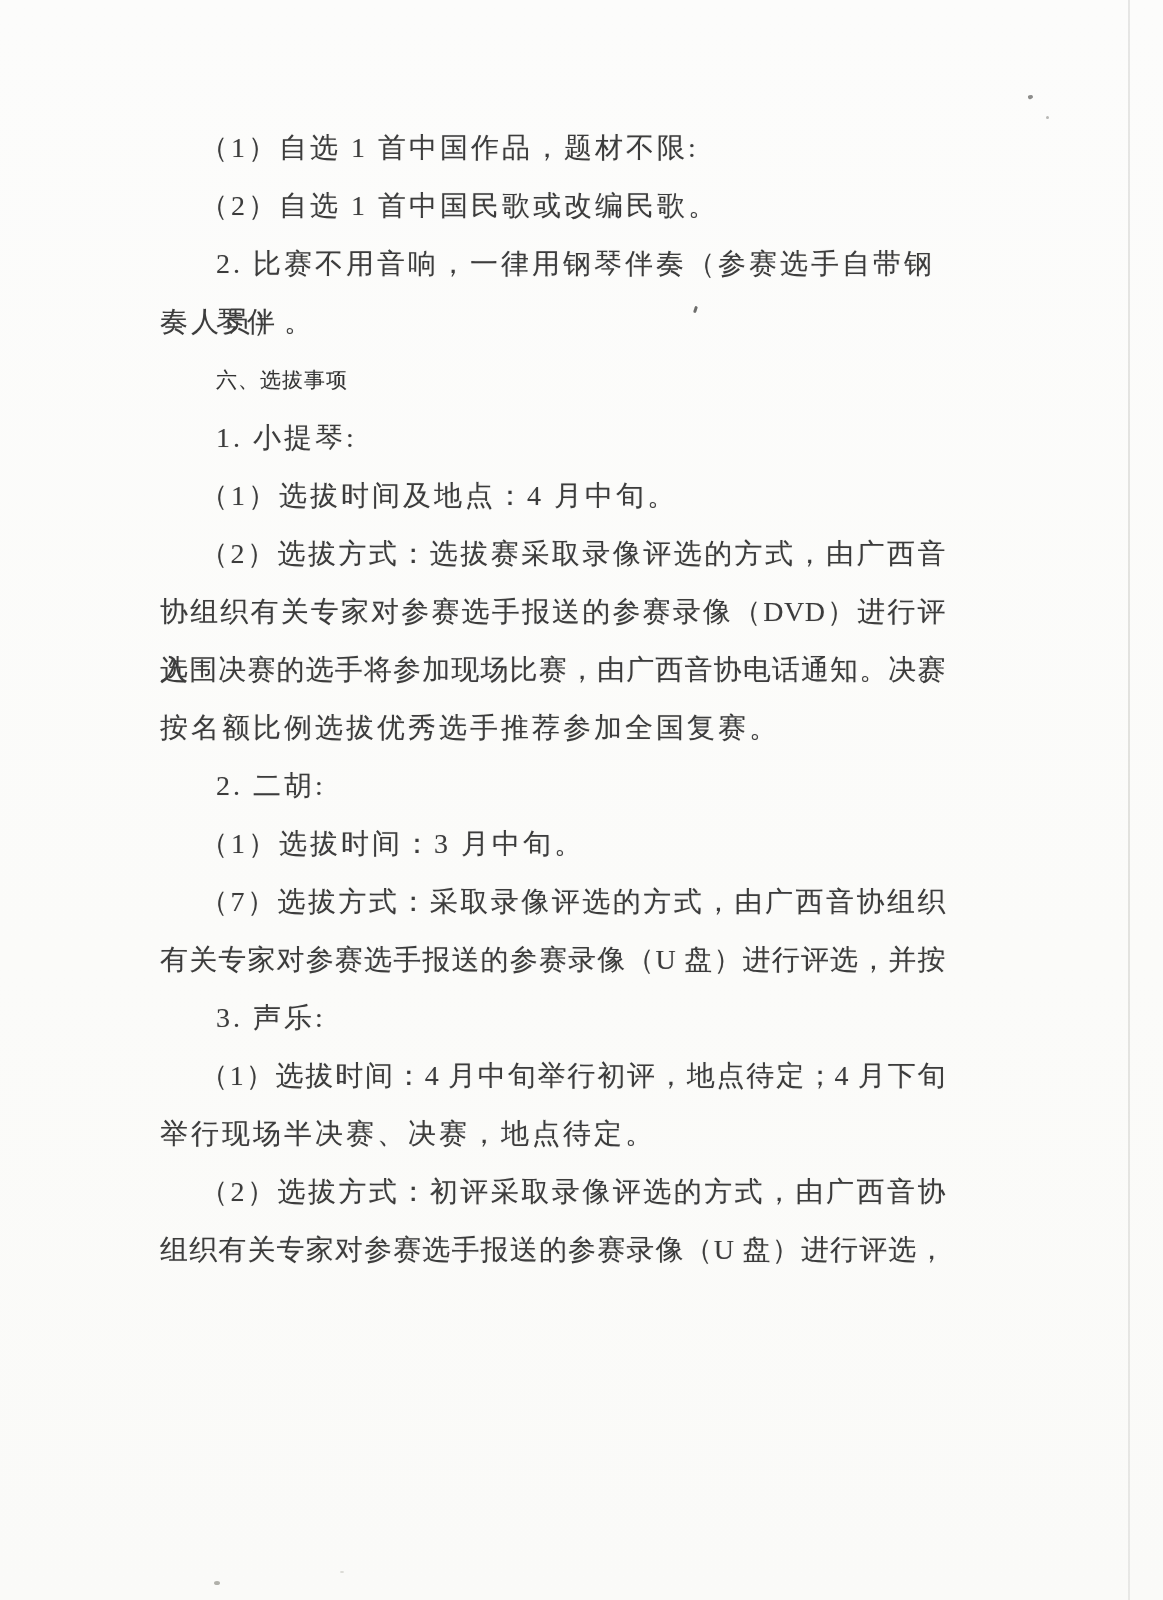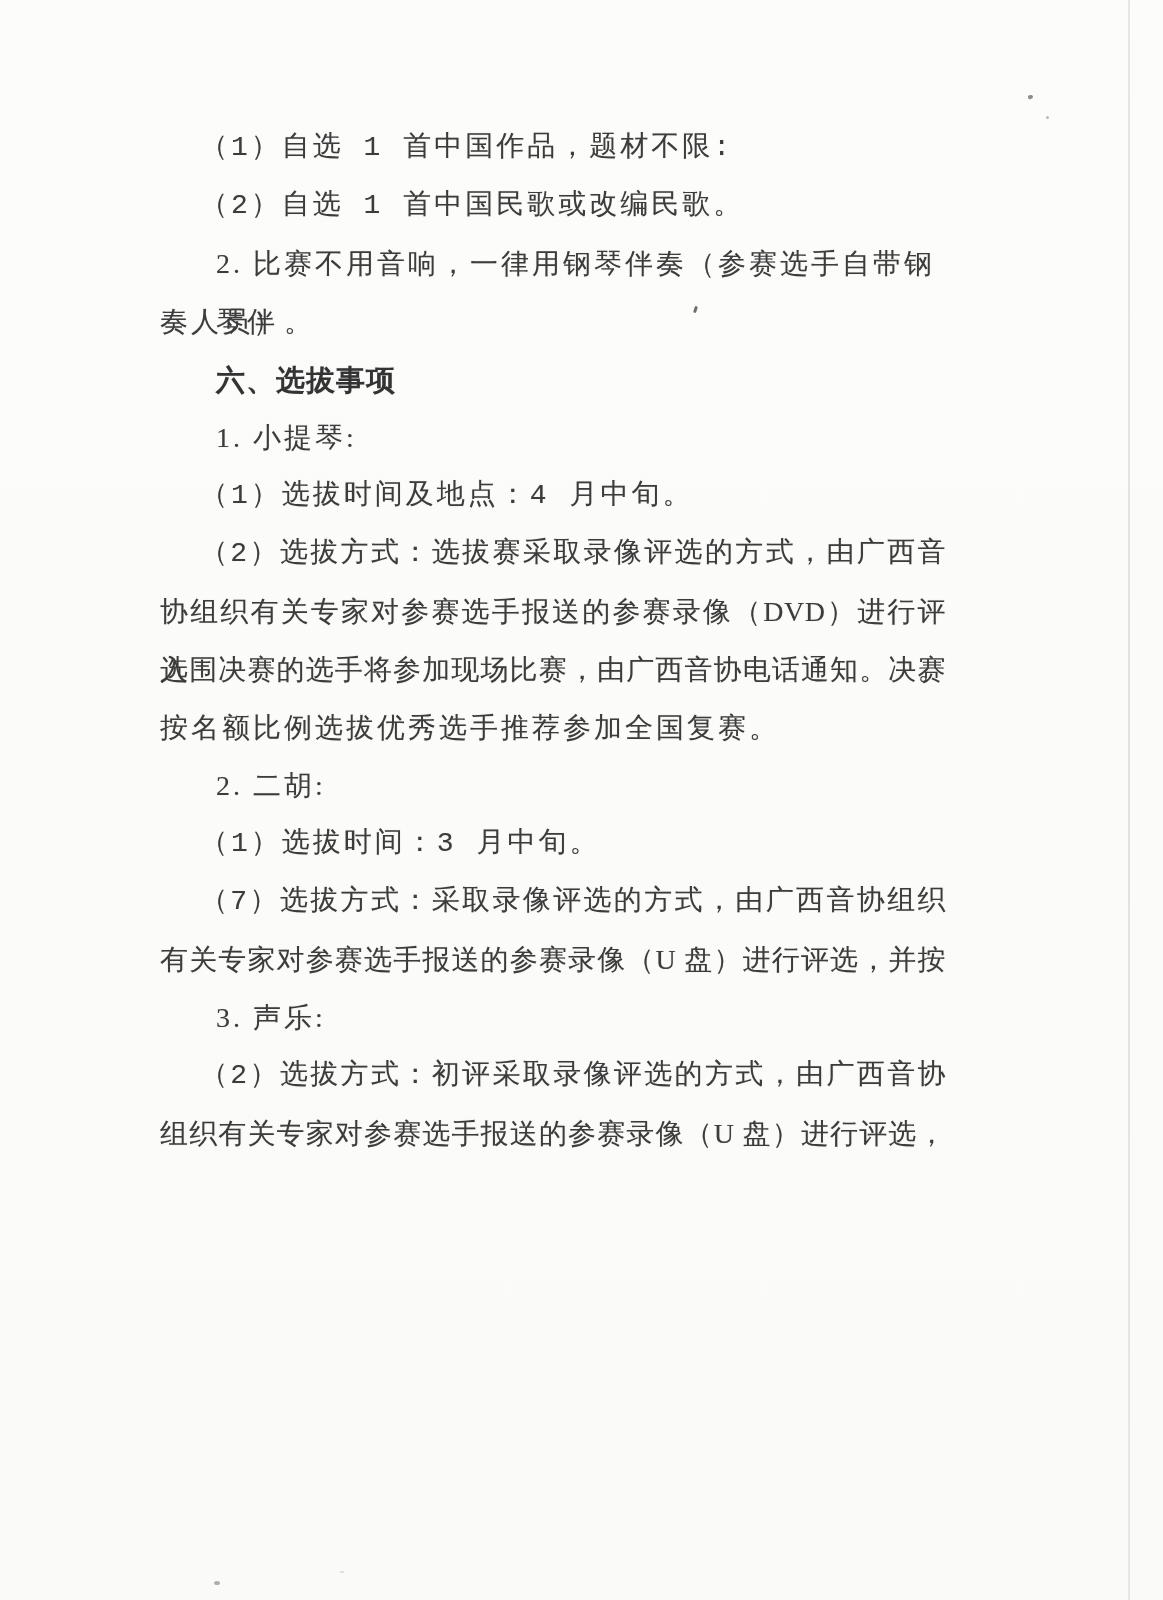--- a/index.html
+++ b/index.html
@@ -28,30 +28,30 @@
     height: 58px;
     line-height: 58px;
     font-size: 28px;
     letter-spacing: 3px;
     white-space: pre-wrap;
     color: #3c3c3c;
     text-shadow: 0 0 1px rgba(70,70,70,0.25);
   }
   
   .ind   { padding-left: 56px; }
-  .ind-p { padding-left: 40px; font-family: Liberation Mono, monospace; }  
+  .ind-p { padding-left: 40px; }  
   
   .fill {
     letter-spacing: 0.5px;
     text-align: justify;
     text-align-last: justify;
   }
   .heading {
-    font-weight: 700;
-    font-size: 29px;
+    font-weight: 400;
+    font-size: 21px;
     letter-spacing: 1px;
     color: #333333;
   }
   
   .scan-vline {
     position: absolute;
     left: 1128px;
     top: 0;
     width: 2px;
     height: 1600px;
@@ -78,20 +78,22 @@
     <div class="line ind-p">（1）选拔时间及地点：4 月中旬。</div>
     <div class="line ind-p fill">（2）选拔方式：选拔赛采取录像评选的方式，由广西音</div>
     <div class="line fill">协组织有关专家对参赛选手报送的参赛录像（DVD）进行评选。</div>
     <div class="line fill">入围决赛的选手将参加现场比赛，由广西音协电话通知。决赛</div>
     <div class="line">按名额比例选拔优秀选手推荐参加全国复赛。</div>
     <div class="line ind">2. 二胡:</div>
     <div class="line ind-p">（1）选拔时间：3 月中旬。</div>
     <div class="line ind-p fill">（7）选拔方式：采取录像评选的方式，由广西音协组织</div>
     <div class="line fill">有关专家对参赛选手报送的参赛录像（U 盘）进行评选，并按</div>
     <div class="line ind">3. 声乐:</div>
+    <div class="line ind-p fill">（1）选拔时间：4 月中旬举行初评，地点待定；4 月下旬</div>
+    <div class="line">举行现场半决赛、决赛，地点待定。</div>
     <div class="line ind-p fill">（2）选拔方式：初评采取录像评选的方式，由广西音协</div>
     <div class="line fill">组织有关专家对参赛选手报送的参赛录像（U 盘）进行评选，</div>
   </div>
 
   <div class="scan-vline"></div>
   <div class="speck speck-a"></div>
   <div class="speck speck-b"></div>
   <div class="speck speck-c"></div>
   <div class="speck speck-d"></div>
   <div class="speck speck-e"></div>

